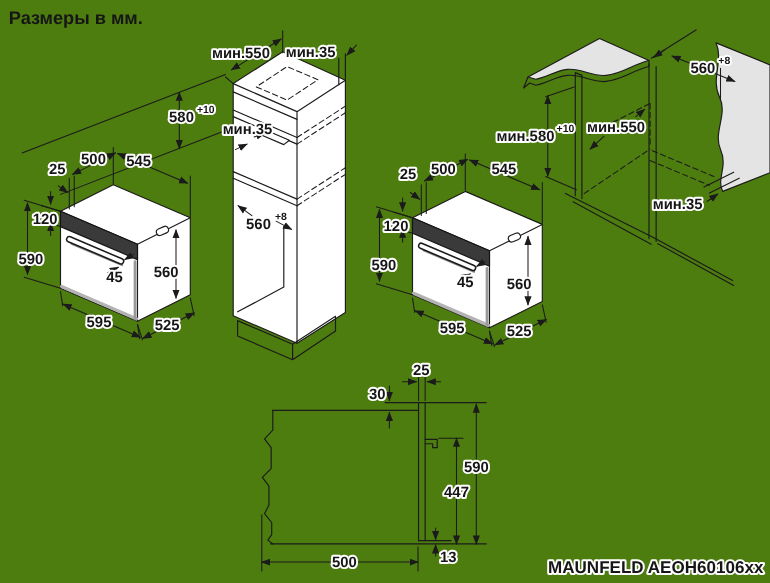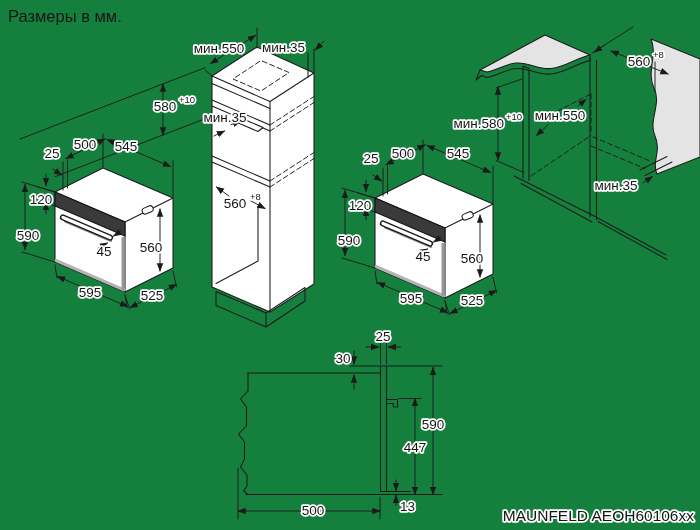--- a/index.html
+++ b/index.html
@@ -1,16 +1,16 @@
 <!DOCTYPE html>
 <html><head>
 <meta charset="utf-8">
 <style>
   html,body{margin:0;padding:0;background:#fff;}
-  #stage{position:relative;width:700px;height:530px;background:#15803d;overflow:hidden;}
+  #stage{position:relative;width:700px;height:530px;background:#4d7c0f;overflow:hidden;font-weight:bold;}
   svg{display:block;}
   
   path,line,polygon,polyline,rect{fill:none;stroke:#1b1b1b;stroke-width:1.05;stroke-linecap:round;stroke-linejoin:round;}
   .fillw{fill:#ffffff;}
   .dark{fill:#3a3a3a;stroke:#141414;}
   .gray{fill:#e4e4e4;}
   .dim{stroke-width:.95;}
   .dash{stroke-dasharray:5 3;stroke-width:.95;}
   .soft{stroke:#b3b3b3;stroke-width:3;}
   .strip{stroke:#999;stroke-width:2.6;}

